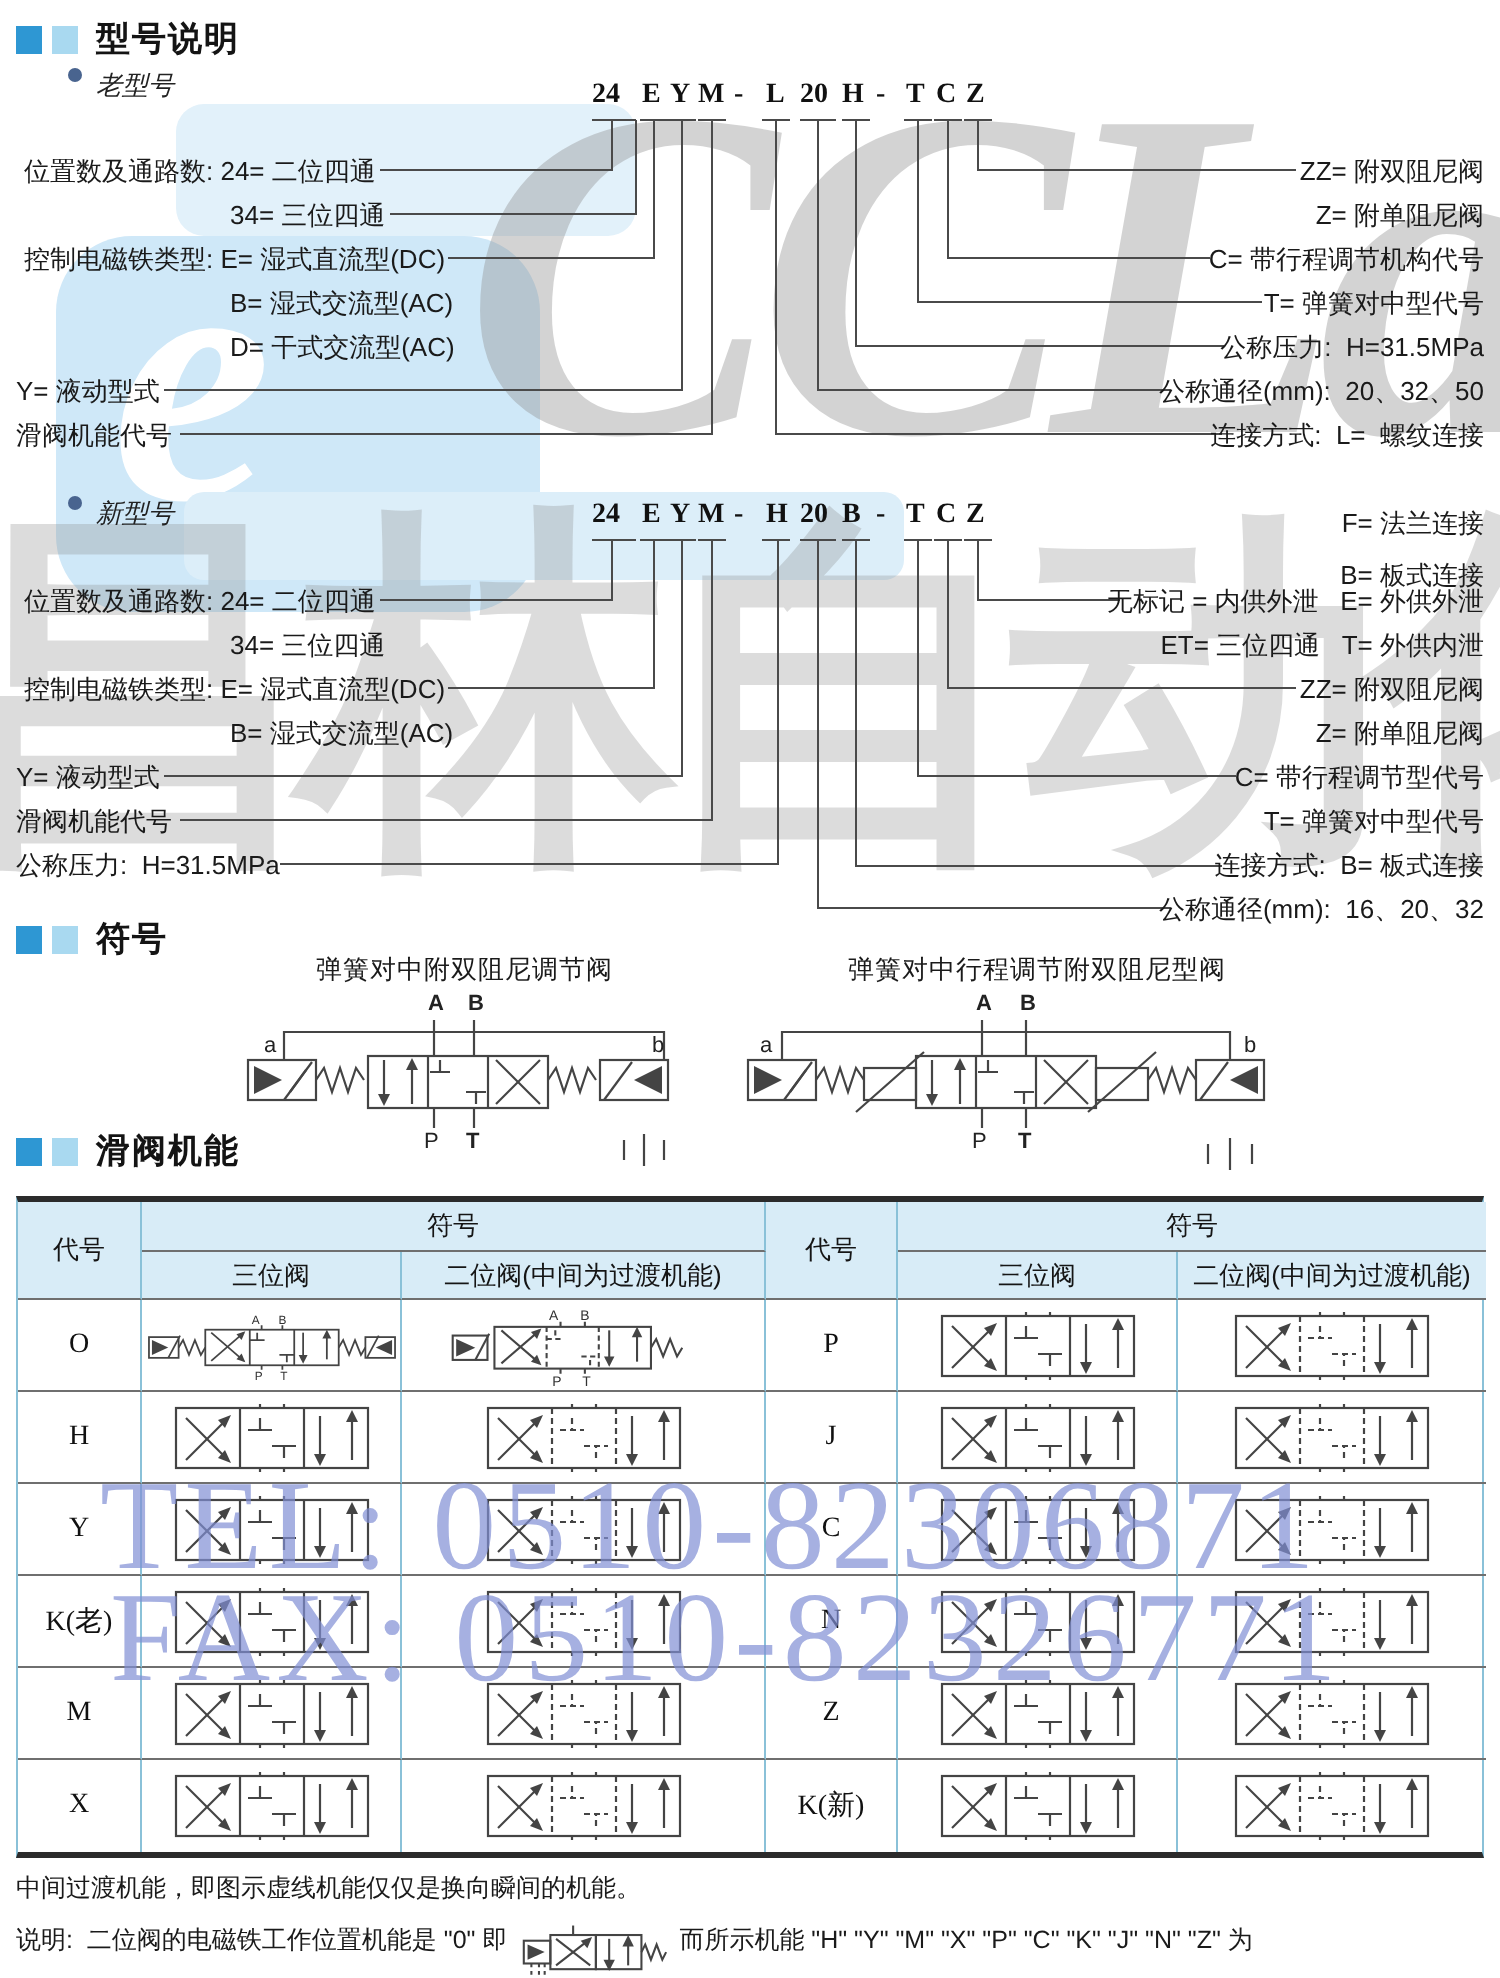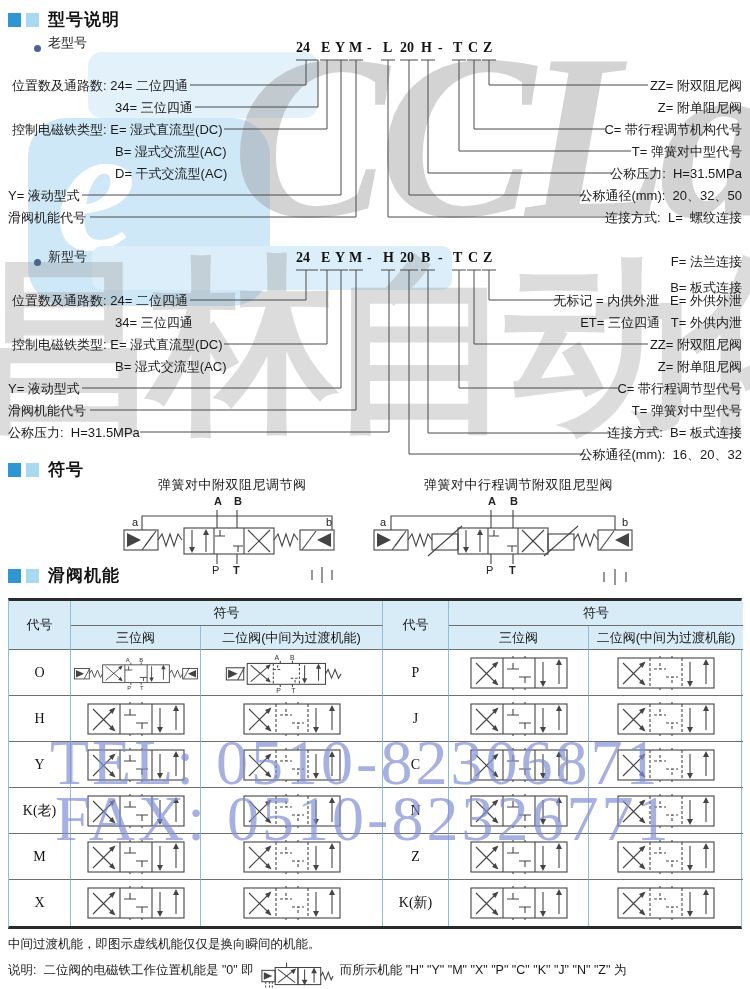--- a/index.html
+++ b/index.html
@@ -18,21 +18,21 @@
           color:rgba(138,138,138,0.30);letter-spacing:-10px;z-index:0;white-space:nowrap;}
   #wm-tel{left:50px;top:726px;font-family:"Liberation Serif",serif;font-size:64px;
           color:rgba(128,142,212,0.70);letter-spacing:3px;z-index:3;white-space:nowrap;}
   #wm-fax{left:55px;top:782px;font-family:"Liberation Serif",serif;font-size:64px;
           color:rgba(128,142,212,0.70);letter-spacing:3px;z-index:3;white-space:nowrap;}
   
   .sechdr{position:absolute;display:flex;align-items:center;gap:9px;z-index:2;}
   .sechdr .sq1{width:13px;height:14px;background:#2e97d3;}
   .sechdr .sq2{width:13px;height:14px;background:#a9d9f0;margin-left:-4px;}
   .sechdr .t{font-size:17px;font-weight:bold;color:#141414;letter-spacing:1px;}
-  .bullet{position:absolute;z-index:2;font-size:13px;color:#222;display:flex;align-items:flex-end;gap:7px;}
+  .bullet{position:absolute;z-index:2;font-size:13px;color:#222;display:flex;align-items:flex-start;gap:7px;font-style:italic;}
   .bullet .dot{width:7px;height:7px;border-radius:50%;background:#49648f;}
   
   .lbl{position:absolute;z-index:2;font-size:13px;line-height:15px;color:#1a1a1a;white-space:pre;}
   .lbl.r{text-align:left;}
   .code-char{position:absolute;z-index:2;font-family:"Liberation Serif",serif;font-size:14px;font-weight:bold;color:#111;}
   #leaders{position:absolute;left:0;top:0;z-index:1;pointer-events:none;}
   
   .diag{position:absolute;z-index:2;}
   .cap{position:absolute;z-index:2;font-size:13px;color:#1a1a1a;letter-spacing:.5px;}
   

